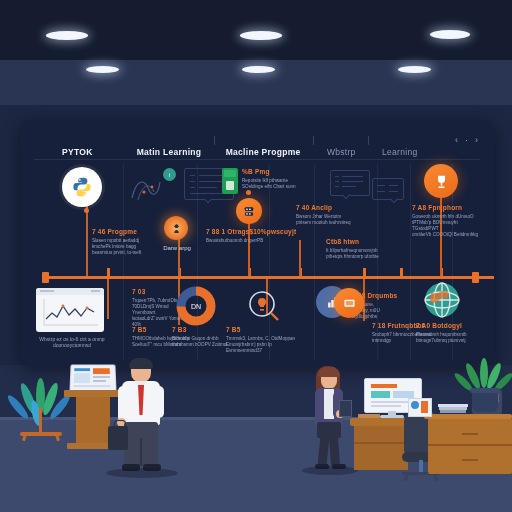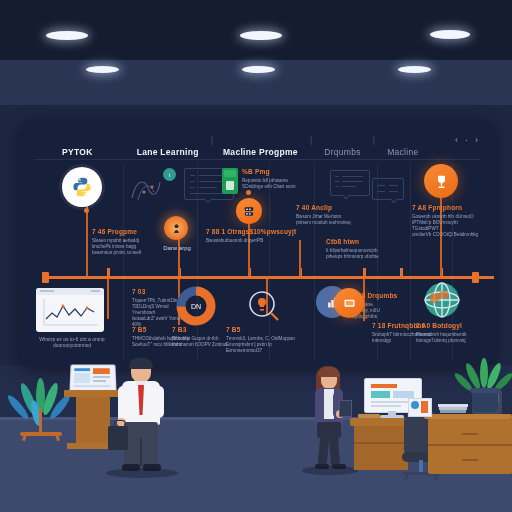--- a/index.html
+++ b/index.html
@@ -107,27 +107,27 @@
   <div class="light" style="left:430px;top:30px;width:40px;height:9px;"></div>
   <div class="light" style="left:86px;top:66px;width:33px;height:7px;"></div>
   <div class="light" style="left:242px;top:66px;width:33px;height:7px;"></div>
   <div class="light" style="left:398px;top:66px;width:33px;height:7px;"></div>
 
   <div class="board">
 
     <div class="board-header">
       <div class="tabs">
         <div class="tab brand">PYTOK</div>
-        <div class="tab strong">Lane Learning</div>
+        <div class="tab strong">Matin Learning</div>
         <div class="divider-pipe">|</div>
         <div class="tab strong" style="margin-left:10px">Macline Progpme</div>
         <div class="divider-pipe">|</div>
-        <div class="tab dim">Drqumbs</div>
+        <div class="tab dim">Wbstrp</div>
         <div class="divider-pipe">|</div>
-        <div class="tab dim">Macline</div>
+        <div class="tab dim">Learning</div>
       </div>
       <div class="navarrows">
         <span>‹</span>
         <span>·</span>
         <span>›</span>
       </div>
       <div class="hline"></div>
     </div>
 
     <div class="col-div" style="left:103px;"></div>

